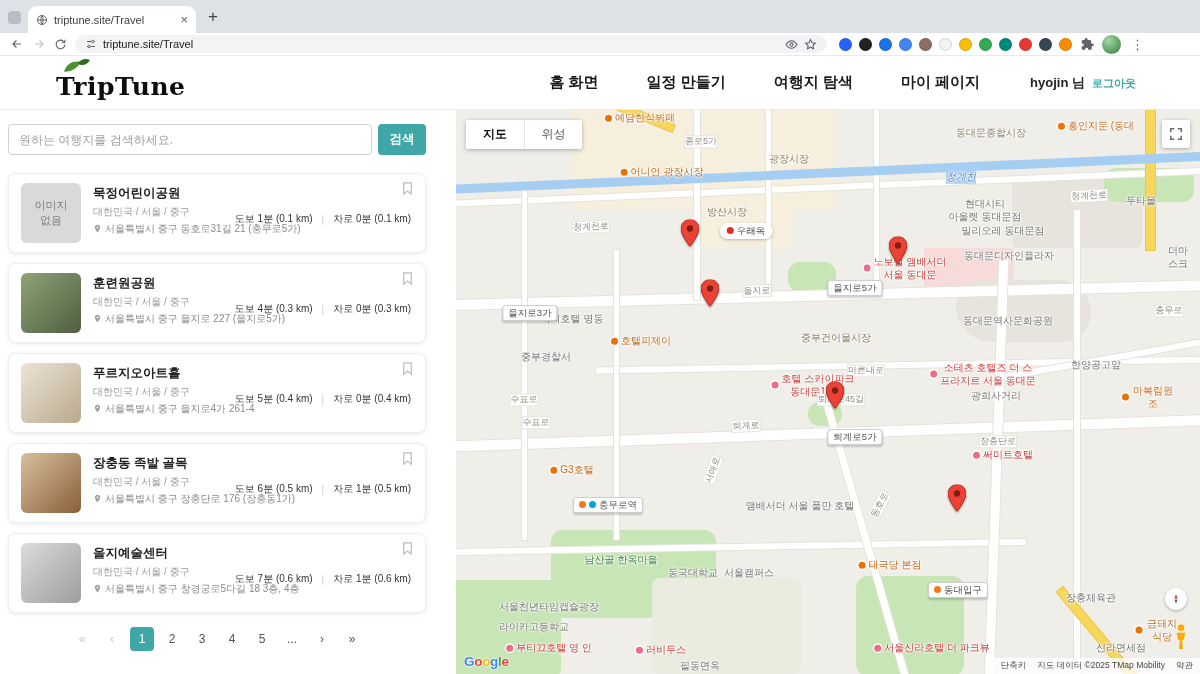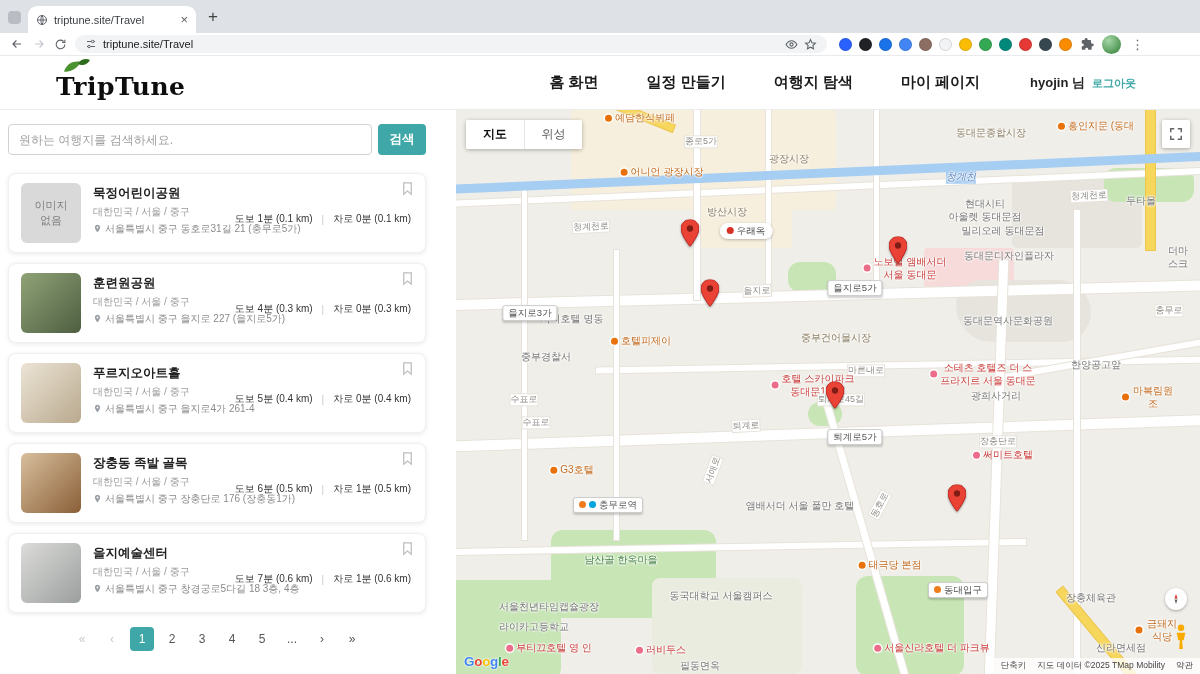--- a/index.html
+++ b/index.html
@@ -416,21 +416,21 @@
           <span>충무로역</span>
         </div>
         <div class="mlabel poi" style="left: 344px; top: 396px;"><span>앰배서더 서울 풀만 호텔</span></div>
         <div class="mlabel road" style="left: 424px; top: 395px; transform: translate(-50%, -50%) rotate(-62deg);"><span>동호로</span></div>
         <div class="mlabel park" style="left: 165px; top: 450px;"><span>남산골 한옥마을</span></div>
         <div class="mlabel orange" style="left: 434px; top: 455px;"><span class="dot" style="background: rgb(232, 113, 10);"></span><span>태극당 본점</span></div>
         <div class="mlabel station" style="left: 502px; top: 480px;">
           <span class="dot" style="background: rgb(239, 124, 28);"></span>
           <span>동대입구</span>
         </div>
-        <div class="mlabel poi" style="left: 265px; top: 486px;"><span>동국대학교 서울캠퍼스</span></div>
+        <div class="mlabel poi" style="left: 265px; top: 464px; font-family: Liberation Mono, monospace;"><span>동국대학교 서울캠퍼스</span></div>
         <div class="mlabel poi" style="left: 635px; top: 488px;"><span>장충체육관</span></div>
         <div class="mlabel red" style="left: 476px; top: 538px;"><span class="dot" style="background: rgb(236, 109, 138);"></span><span>서울신라호텔 더 파크뷰</span></div>
         <div class="mlabel orange" style="left: 665px; top: 520px; margin-left: 36px;"><span class="dot" style="background: rgb(232, 113, 10);"></span><span>금돼지식당</span></div>
         <div class="mlabel poi" style="left: 665px; top: 538px;"><span>신라면세점</span></div>
         <div class="mlabel poi" style="left: 78px; top: 517px;"><span>라이카고등학교</span></div>
         <div class="mlabel poi" style="left: 93px; top: 497px;"><span>서울천년타임캡슐광장</span></div>
         <div class="mlabel red" style="left: 93px; top: 538px;"><span class="dot" style="background: rgb(236, 109, 138);"></span><span>부티끄호텔 영 인</span></div>
         <div class="mlabel red" style="left: 205px; top: 540px;"><span class="dot" style="background: rgb(236, 109, 138);"></span><span>러비두스</span></div>
         <div class="mlabel poi" style="left: 244px; top: 556px;"><span>필동면옥</span></div>
       </div>

